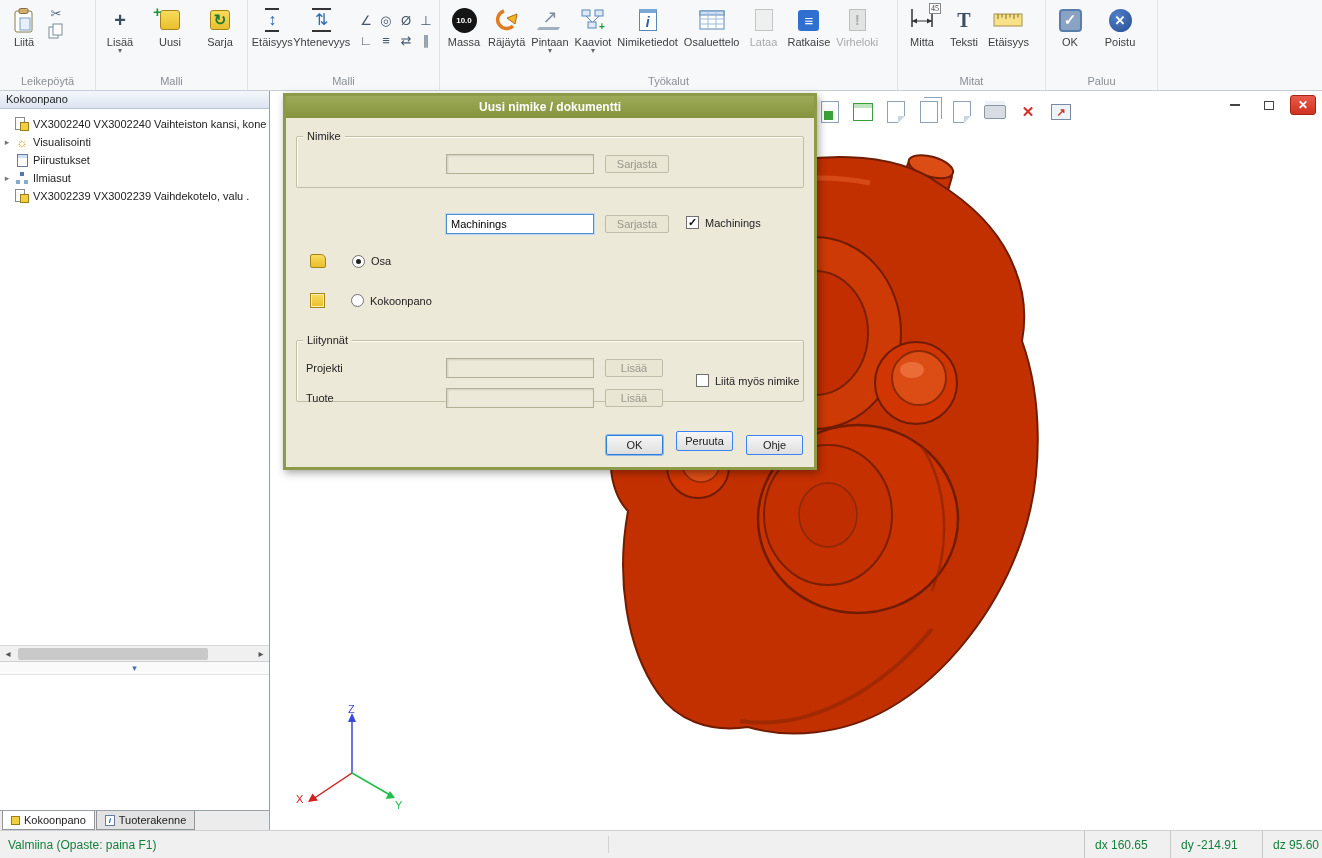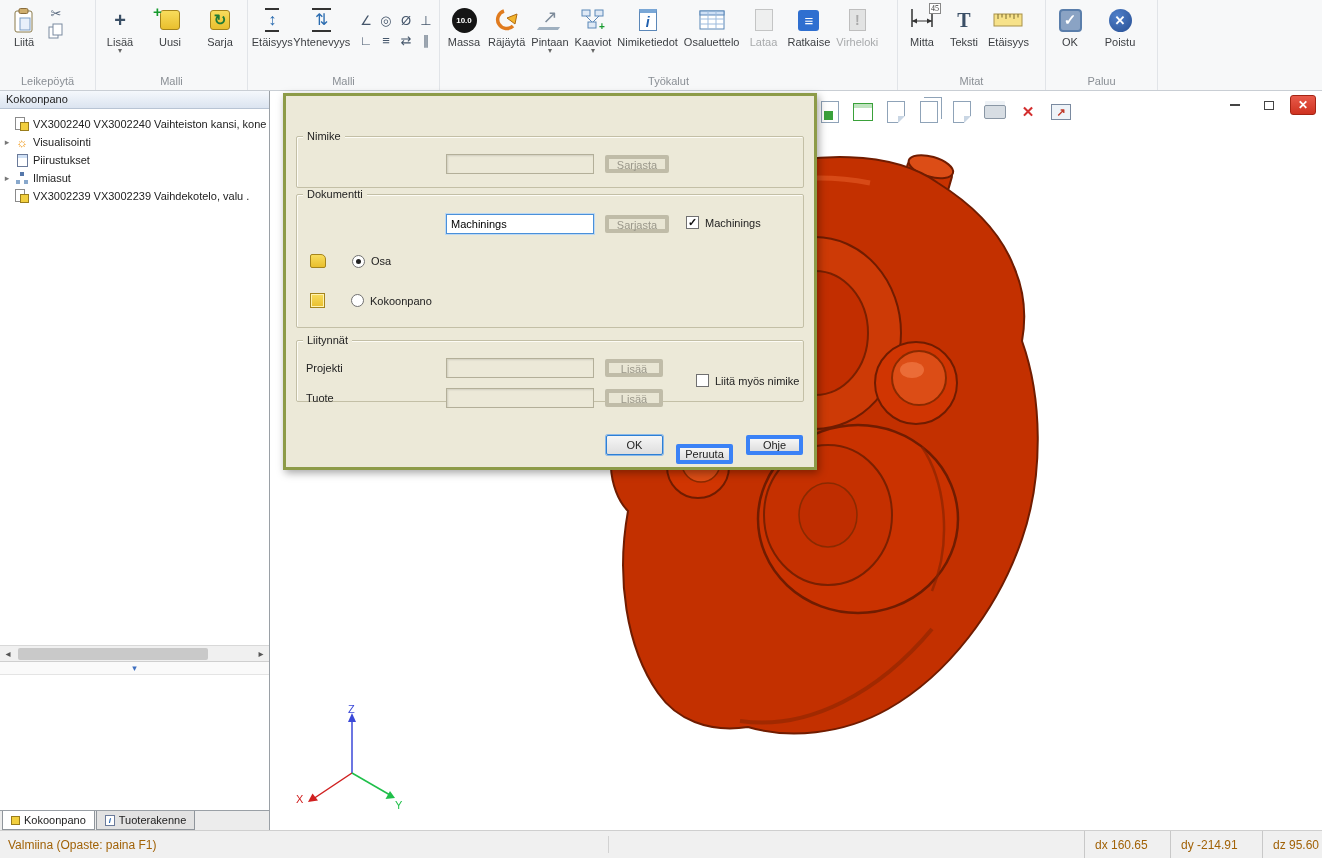--- a/index.html
+++ b/index.html
@@ -89,33 +89,33 @@
   .wc .rsq { width:10px; height:9px; border:1px solid #444; background:#fff; }
   .wc.close { background:linear-gradient(#e85a4a,#cf3220); border:1px solid #a32414; border-radius:3px; color:#fff; font-weight:bold; }
 
   
   .dialog { position:absolute; left:283px; top:93px; width:534px; height:377px; background:#ece9d8; border:3px solid #8d9b48; box-shadow:2px 3px 8px rgba(0,0,0,.35); z-index:50; }
   .dlg-title { height:22px; background:linear-gradient(#9dab58,#85933e); color:#fff; font-weight:bold; font-size:12px; display:flex; align-items:center; justify-content:center; }
   .gbox { position:absolute; left:10px; width:508px; border:1px solid #c3bfa6; border-radius:2px; box-shadow:inset 1px 1px 0 #fdfcf6; }
   .gbox .glabel { position:absolute; top:-7px; left:6px; background:#ece9d8; padding:0 4px; font-size:11px; }
   .din { position:absolute; width:148px; height:20px; border:1px solid #b3af99; background:#ece9d8; box-shadow:inset 1px 1px 2px rgba(0,0,0,.12); font-family:"Liberation Sans",sans-serif; font-size:11px; padding:0 4px; color:#555; }
   .din.focus { background:#fff; border:1px solid #4a90d9; box-shadow:0 0 0 1px #bcd8f2; color:#000; }
-  .dbtn { position:absolute; height:18px; font-family:"Liberation Sans",sans-serif; font-size:11px; background:linear-gradient(#f6f6f6,#dedede); border:4px solid #3b82f6; border-radius:2px; color:#222; }
+  .dbtn { position:absolute; height:18px; font-family:"Liberation Sans",sans-serif; font-size:11px; background:linear-gradient(#f6f6f6,#dedede); border:1px solid #3b82f6; border-radius:2px; color:#222; }
   .dbtn:disabled, .dbtn.dis { background:#e9e6d4; border-color:#c0bca8; color:#9a978a; }
   .dbtn.big { height:20px; width:57px; }
   .dbtn.focusbtn { border:1px solid #2d7fd4; box-shadow:0 0 0 1px #8ab8e8; }
   .cb { width:13px; height:13px; background:#fff; border:1px solid #707070; display:inline-flex; align-items:center; justify-content:center; font-size:11px; font-weight:bold; color:#111; }
   .rb { width:13px; height:13px; border-radius:50%; border:1px solid #707070; background:#fff; display:inline-flex; align-items:center; justify-content:center; }
   .rb .dot { width:5px; height:5px; border-radius:50%; background:#222; }
   .drow { position:absolute; display:flex; align-items:center; gap:6px; }
   .part-ic { width:16px; height:14px; background:linear-gradient(#f8dc5c,#e9bf2e); border:1px solid #a5841c; border-radius:2px 5px 2px 2px; }
   .asm-ic { width:15px; height:15px; background:linear-gradient(#f8dc5c,#e9bf2e); border:1px solid #a5841c; box-shadow:inset 0 0 0 1px #fff3b0; }
 
   
-  .statusbar { height:28px; background:#f0f0f0; border-top:1px solid #cfcfcf; display:flex; align-items:center; position:relative; font-size:12px; color:#a16207; }
+  .statusbar { height:28px; background:#f0f0f0; border-top:1px solid #cfcfcf; display:flex; align-items:center; position:relative; font-size:12px; color:#15803d; }
   .sb-status { padding-left:8px; flex:1; }
   .sb-cell { border-left:1px solid #c8c8c8; height:100%; display:flex; align-items:center; padding:0 10px; white-space:nowrap; }
   .sb-line { position:absolute; left:608px; top:5px; bottom:5px; width:1px; background:#d2d2d2; }
 </style>
 </head>
 <body>
 
 <div class="ribbon">
 
   <div class="rgroup" style="width:96px">
@@ -492,30 +492,28 @@
       <line x1="62" y1="70" x2="100" y2="92" stroke="#1fbf4a" stroke-width="1.5"></line>
       <path d="M105,95 l-9.5,1 4.5,-8 z" fill="#1fbf4a"></path>
       <text x="58" y="10" font-size="11" fill="#3b49d8">Z</text>
       <text x="6" y="100" font-size="11" fill="#d02020">X</text>
       <text x="105" y="106" font-size="11" fill="#1fbf4a">Y</text>
     </svg>
   </div>
 </div>
 
 <div class="dialog">
+  <div class="dlg-title">Uusi nimike / dokumentti</div>
 
   <div class="gbox" style="top:40px;height:52px">
     <span class="glabel">Nimike</span>
   </div>
   <input class="din" style="left: 160px; top: 58px;" disabled="" value="">
   <button class="dbtn" style="left:319px;top:59px;width:64px" disabled="">Sarjasta</button>
 
-  <div class="gbox" style="top:98px;height:134px">
-    <span class="glabel">Dokumentti</span>
-  </div>
   <input class="din focus" style="left: 160px; top: 118px;" value="Machinings">
   <button class="dbtn" style="left:319px;top:119px;width:64px" disabled="">Sarjasta</button>
   <div class="drow" style="left:400px;top:120px">
     <span class="cb">✓</span>
     <span>Machinings</span>
   </div>
   <div class="drow" style="left:24px;top:158px">
     <span class="part-ic"></span>
     <span style="width:14px"></span>
     <span class="rb">
@@ -538,21 +536,21 @@
   <button class="dbtn" style="left:319px;top:263px;width:58px" disabled="">Lisää</button>
   <div class="drow" style="left:410px;top:278px">
     <span class="cb"></span>
     <span>Liitä myös nimike</span>
   </div>
   <span style="position:absolute;left:20px;top:296px">Tuote</span>
   <input class="din" style="left: 160px; top: 292px;" disabled="">
   <button class="dbtn" style="left:319px;top:293px;width:58px" disabled="">Lisää</button>
 
   <button class="dbtn big focusbtn" style="left:320px;top:339px">OK</button>
-  <button class="dbtn big" style="left:390px;top:348px">Peruuta</button>
+  <button class="dbtn big" style="left:390px;top:335px">Peruuta</button>
   <button class="dbtn big" style="left:460px;top:339px">Ohje</button>
 </div>
 
 <div class="statusbar">
   <span class="sb-status">Valmiina (Opaste: paina F1)</span>
   <span class="sb-line"></span>
   <span class="sb-cell" style="width:86px">dx 160.65</span>
   <span class="sb-cell" style="width:92px">dy -214.91</span>
   <span class="sb-cell" style="width:60px">dz 95.60</span>
 </div>

